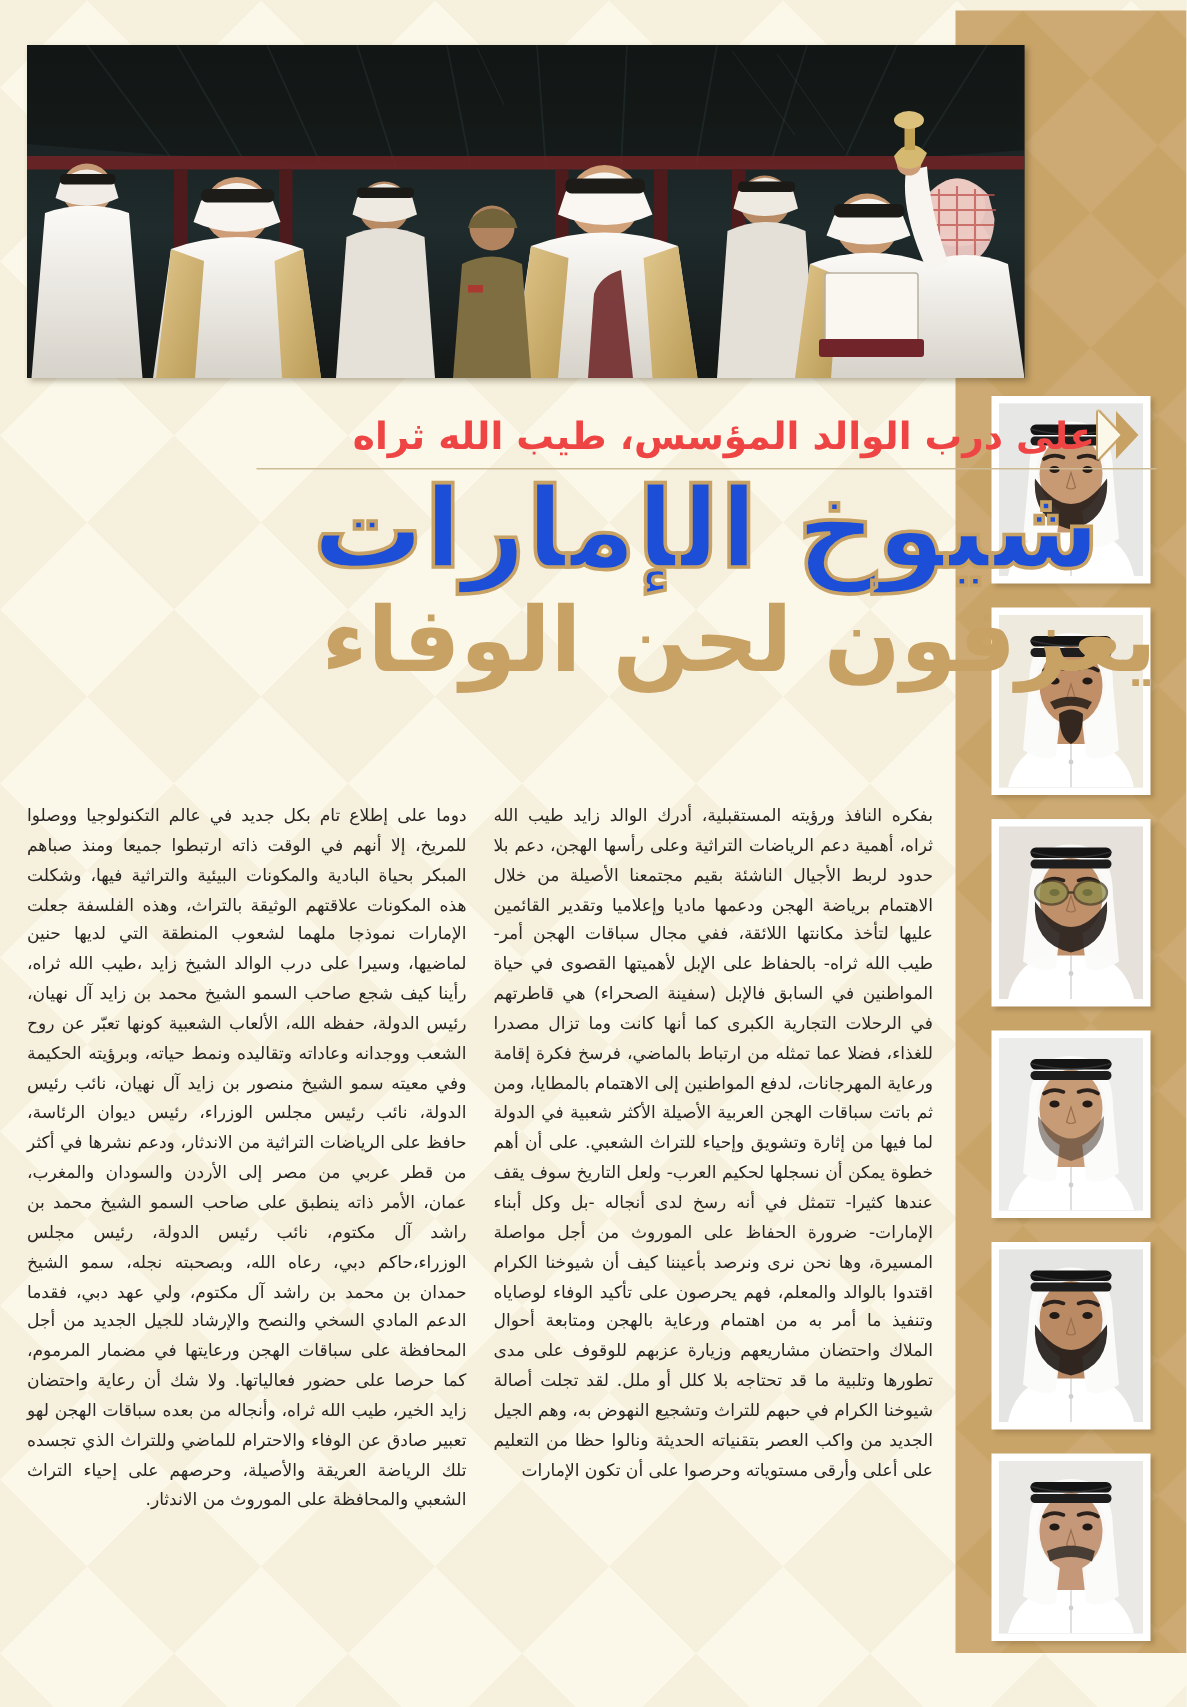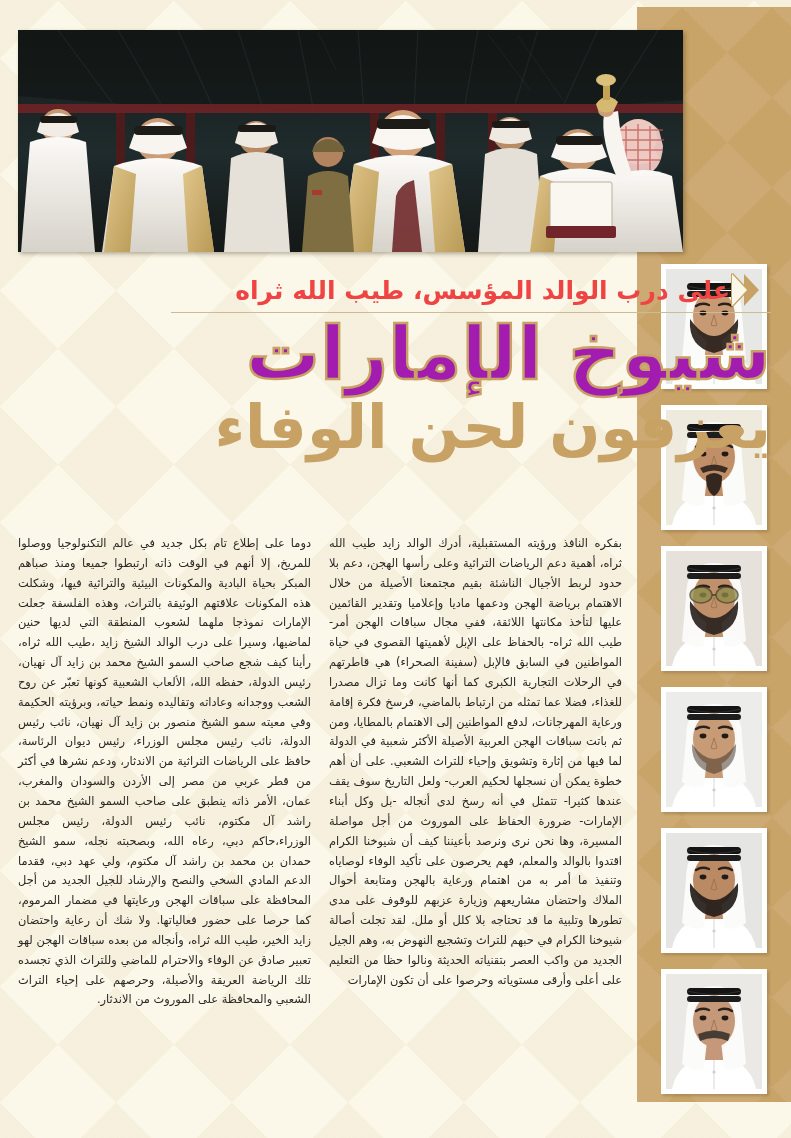--- a/index.html
+++ b/index.html
@@ -148,26 +148,27 @@
     right: 20px;
     top: 316px;
     width: 600px;
     z-index: 4;
     text-align: right;
   }
   .headline-1 {
     font-size: 74px;
     font-weight: bold;
     line-height: 1.0;
-    color: #a21caf;
+    color: #1d4ed8;
     -webkit-text-stroke: 2.4px #c8a265;
     letter-spacing: -1px;
     margin: 0;
     padding: 0 0 6px 0;
     white-space: nowrap;
+    text-align: center;
   }
   .headline-2 {
     font-size: 60px;
     font-weight: bold;
     line-height: 1.05;
     color: #c8a265;
     letter-spacing: -1px;
     margin: 0;
     padding: 0;
     white-space: nowrap;

